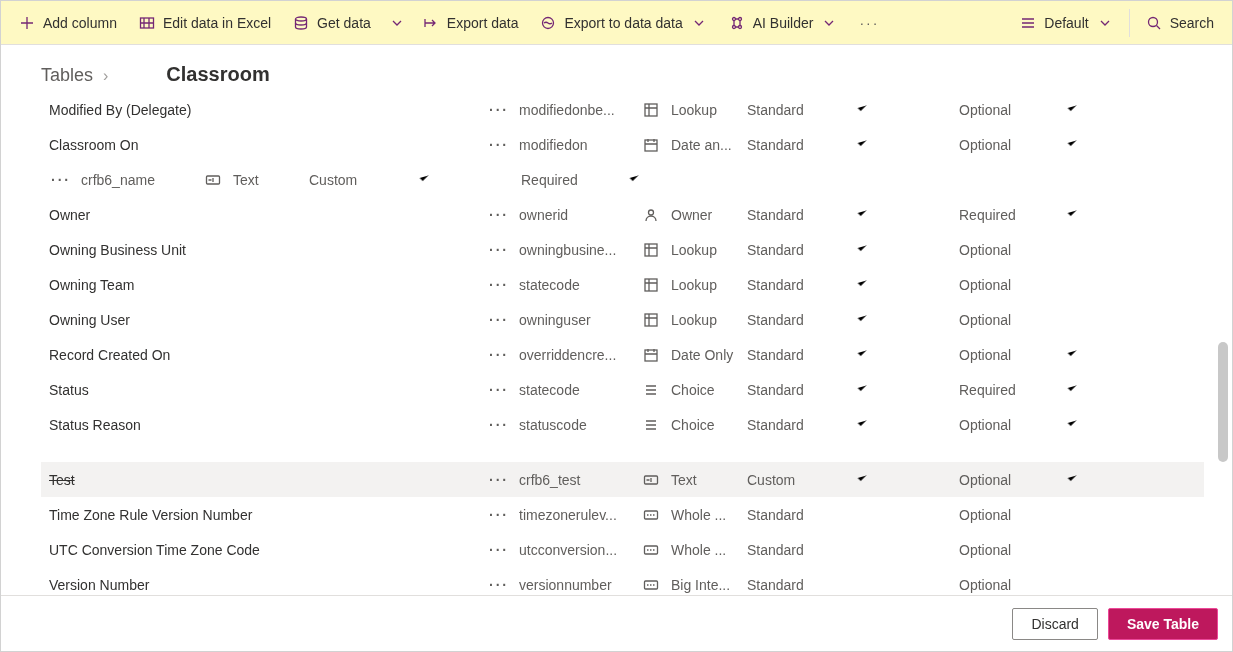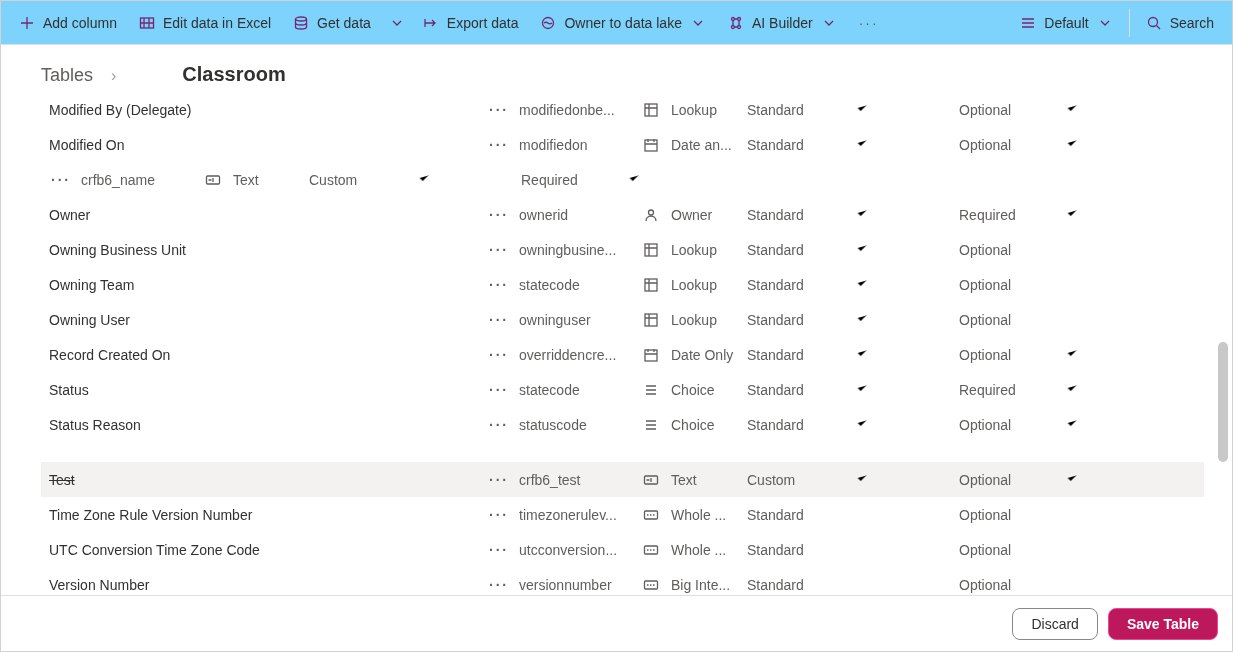--- a/index.html
+++ b/index.html
@@ -14,21 +14,21 @@
   }
   .app {
     display: flex; flex-direction: column;
     width: 100%; height: 100%;
     border: 1px solid #d2d2d2;
   }
   
   .cmdbar {
     display: flex; align-items: center;
     height: 44px;
-    background: #7dd3fc;
+    background: #fef9c3;
     border-bottom: 1px solid #e1dfdd;
     padding: 0 8px;
     gap: 2px;
   }
   .cmdbar .btn {
     display: inline-flex; align-items: center;
     gap: 8px;
     height: 36px;
     padding: 0 10px;
     color: #323130;
@@ -42,21 +42,21 @@
   .cmdbar .spacer { flex: 1; }
   .cmdbar .divider {
     width: 1px; height: 28px; background: #e1dfdd; margin: 0 4px;
   }
   .ic { display: inline-flex; width: 16px; height: 16px; align-items: center; justify-content: center; }
   .ic svg { width: 16px; height: 16px; stroke: currentColor; fill: none; stroke-width: 1.3; }
 
   
   .bc {
     display: flex; align-items: baseline;
-    gap: 18px;
+    gap: 10px;
     padding: 18px 40px 6px 40px;
   }
   .bc-link { font-size: 18px; color: #605e5c; cursor: pointer; }
   .bc-chev { color: #a19f9d; font-size: 16px; }
   .bc-cur { font-size: 20px; font-weight: 600; color: #323130; margin-left: 48px; }
 
   
   .grid-wrap {
     flex: 1;
     position: relative;
@@ -100,21 +100,21 @@
     display: flex; align-items: center; justify-content: flex-end;
     gap: 10px;
     height: 56px;
     border-top: 1px solid #e1dfdd;
     padding: 0 14px;
   }
   .fbtn {
     height: 32px; padding: 0 18px;
     display: inline-flex; align-items: center;
     font-size: 14px; cursor: pointer;
-    border-radius: 8px;
+    border-radius: 2px;
   }
   .fbtn.secondary { border: 1px solid #8a8886; background: #fff; color: #323130; }
   .fbtn.primary { background: #be185d; color: #fff; border: 1px solid #ec4899; font-weight: 600; }
 </style>
 </head>
 <body>
 
 <div class="app">
 
   <div class="cmdbar">
@@ -160,21 +160,21 @@
         </span>
       <span>Export data</span>
     </div>
     <div class="btn">
       <span class="ic">
           <svg viewBox="0 0 16 16">
             <circle cx="8" cy="8" r="5.5"></circle>
             <path d="M4 8c1.3-1 2.7-1 4 0s2.7 1 4 0"></path>
           </svg>
         </span>
-      <span>Owner to data lake</span>
+      <span>Export to data data</span>
       <span class="ic">
           <svg viewBox="0 0 16 16">
             <path d="M4 6l4 4 4-4"></path>
           </svg>
         </span>
     </div>
     <div class="btn">
       <span class="ic">
           <svg viewBox="0 0 16 16">
             <circle cx="5" cy="4" r="1.5"></circle>
@@ -246,21 +246,21 @@
           <div class="c-chk1 ck"><svg viewBox="0 0 16 16">
               <use href="#ic-check"></use>
             </svg></div>
           <div class="c-req">Optional</div>
           <div class="c-chk2 ck"><svg viewBox="0 0 16 16">
               <use href="#ic-check"></use>
             </svg></div>
         </div>
         <div class="row">
           <div class="c-name">
-            <span class="name-txt">Modified On</span>
+            <span class="name-txt">Classroom On</span>
           </div>
           <div class="c-more">···</div>
           <div class="c-schema">modifiedon</div>
           <div class="c-type">
             <span class="ic">
               <svg viewBox="0 0 16 16">
                 <use href="#ic-date"></use>
               </svg>
             </span>
             <span>Date an...</span>

